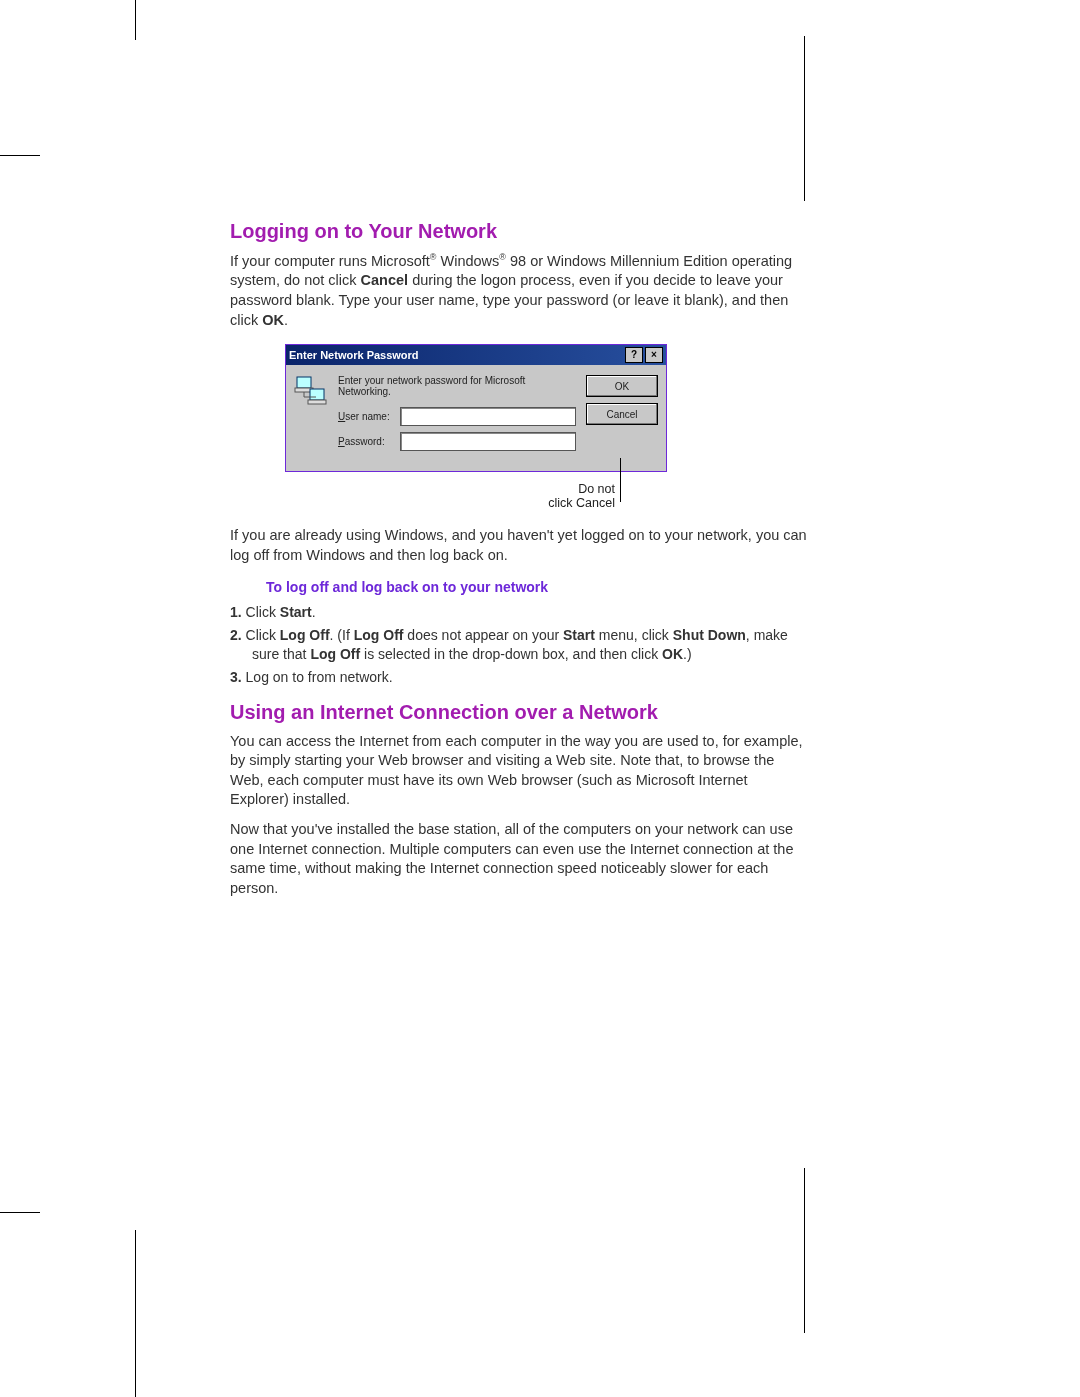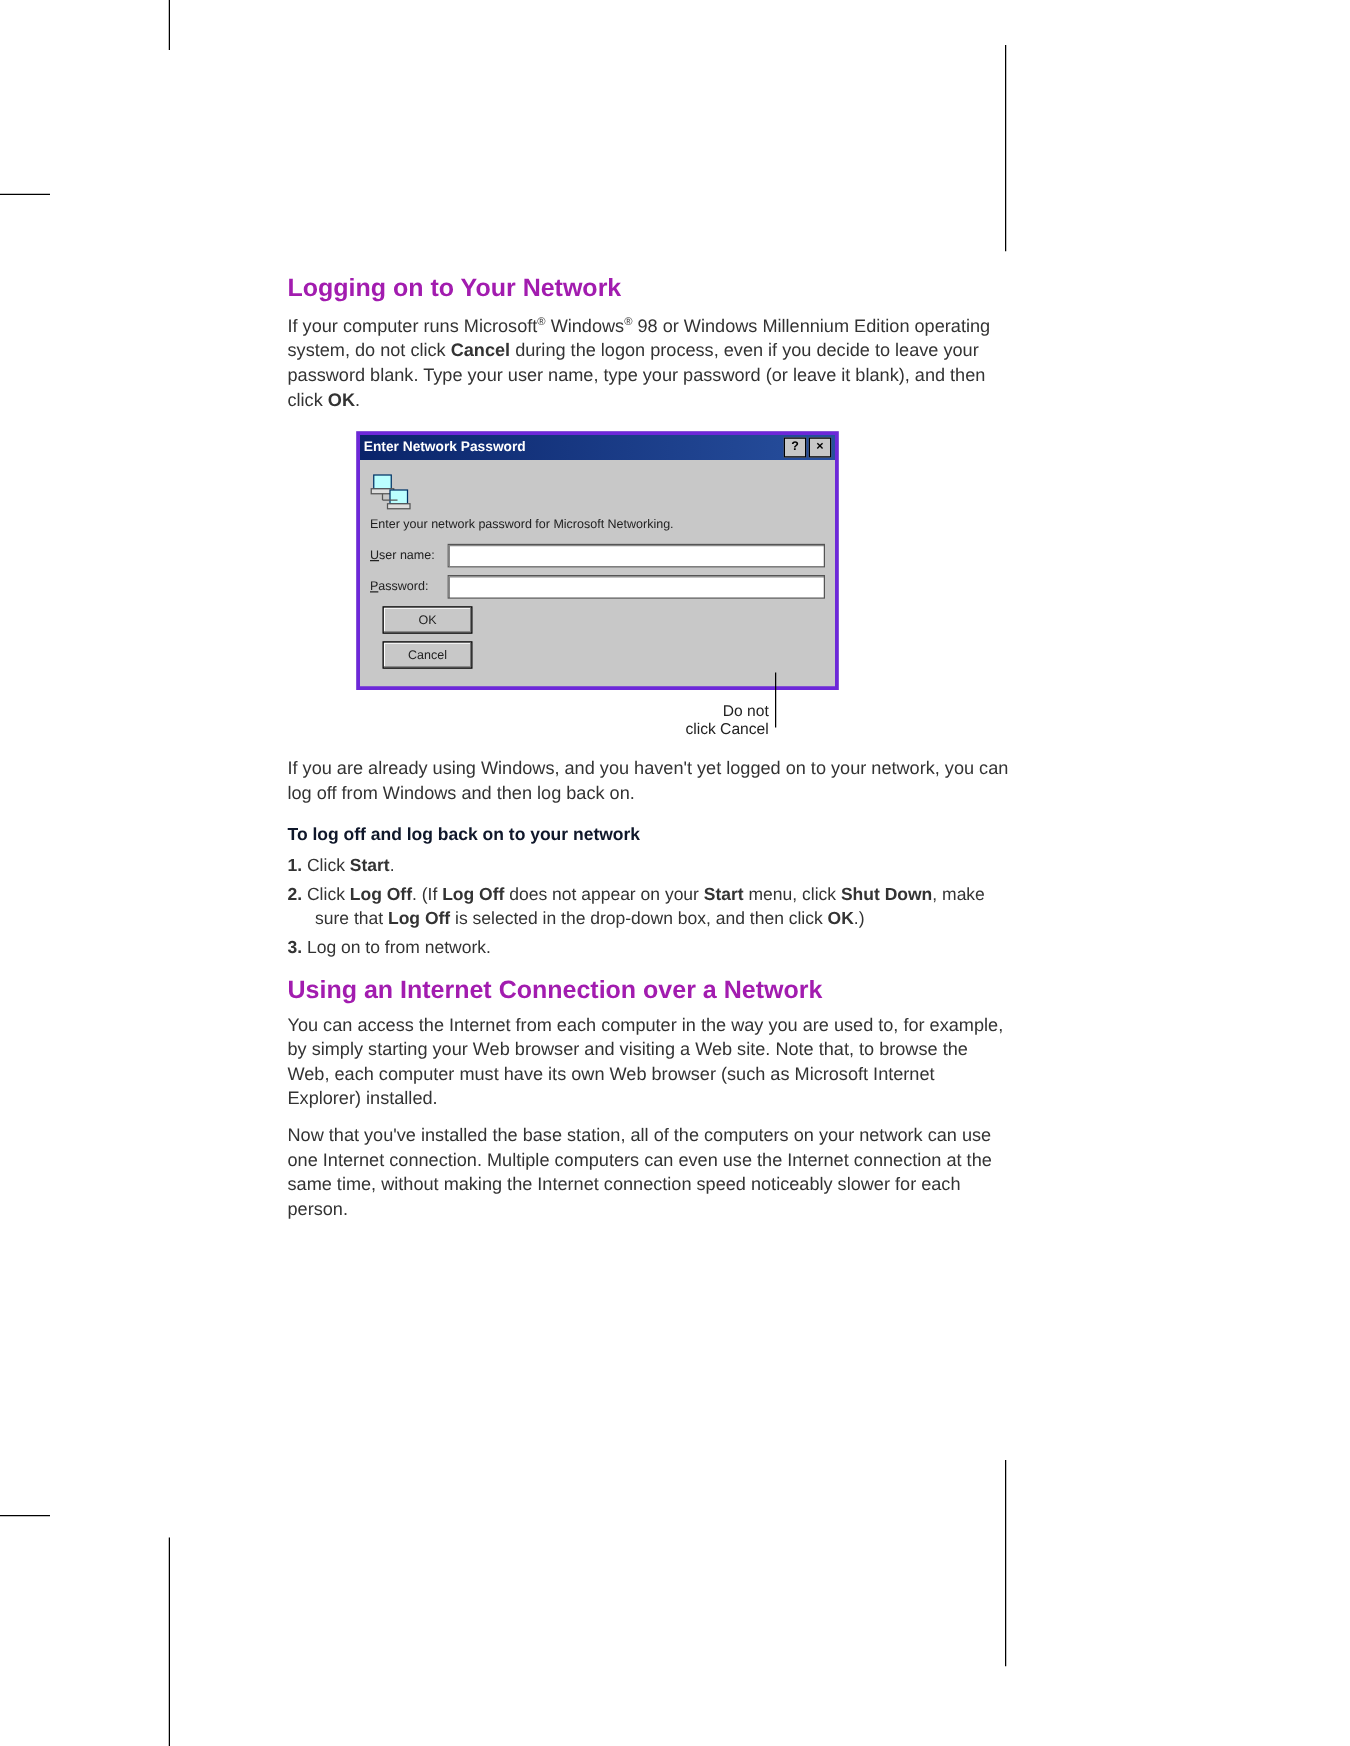--- a/index.html
+++ b/index.html
@@ -35,42 +35,43 @@
   }
   .body-text {
     font-size: 14.5px;
     line-height: 1.35;
     color: #333;
     margin-bottom: 10px;
   }
   .step-title {
     font-size: 14px;
     font-weight: bold;
-    color: #0f172a;
+    color: #6d28d9;
     margin-top: 14px;
     margin-bottom: 8px;
+    margin-left: 36px;
   }
   .step {
     font-size: 14px;
     line-height: 1.35;
     color: #333;
     margin-bottom: 4px;
     padding-left: 22px;
     text-indent: -22px;
   }
   .step .num {
     font-weight: bold;
   }
   .b { font-weight: bold; }
   .dialog-wrap {
     margin: 14px 0 4px 55px;
   }
   .dialog {
     width: 380px;
-    border: 3px solid #6d28d9;
+    border: 1px solid #6d28d9;
     background: #c8c8c8;
     font-family: Tahoma, Arial, sans-serif;
     font-size: 10px;
   }
   .titlebar {
     background: linear-gradient(to right, #0a246a, #274f9e);
     color: #fff;
     font-weight: bold;
     font-size: 11px;
     padding: 2px 3px;
@@ -88,21 +89,20 @@
     font-size: 10px;
     font-weight: bold;
     display: flex;
     align-items: center;
     justify-content: center;
     line-height: 1;
   }
   .dialog-body {
     display: flex;
     padding: 10px 8px 14px 8px;
-    flex-direction: column;
   }
   .dialog-icon {
     width: 36px;
     height: 36px;
     margin-right: 8px;
     position: relative;
   }
   .dialog-icon svg { width: 36px; height: 36px; }
   .dialog-fields { flex: 1; }
   .dialog-msg {

